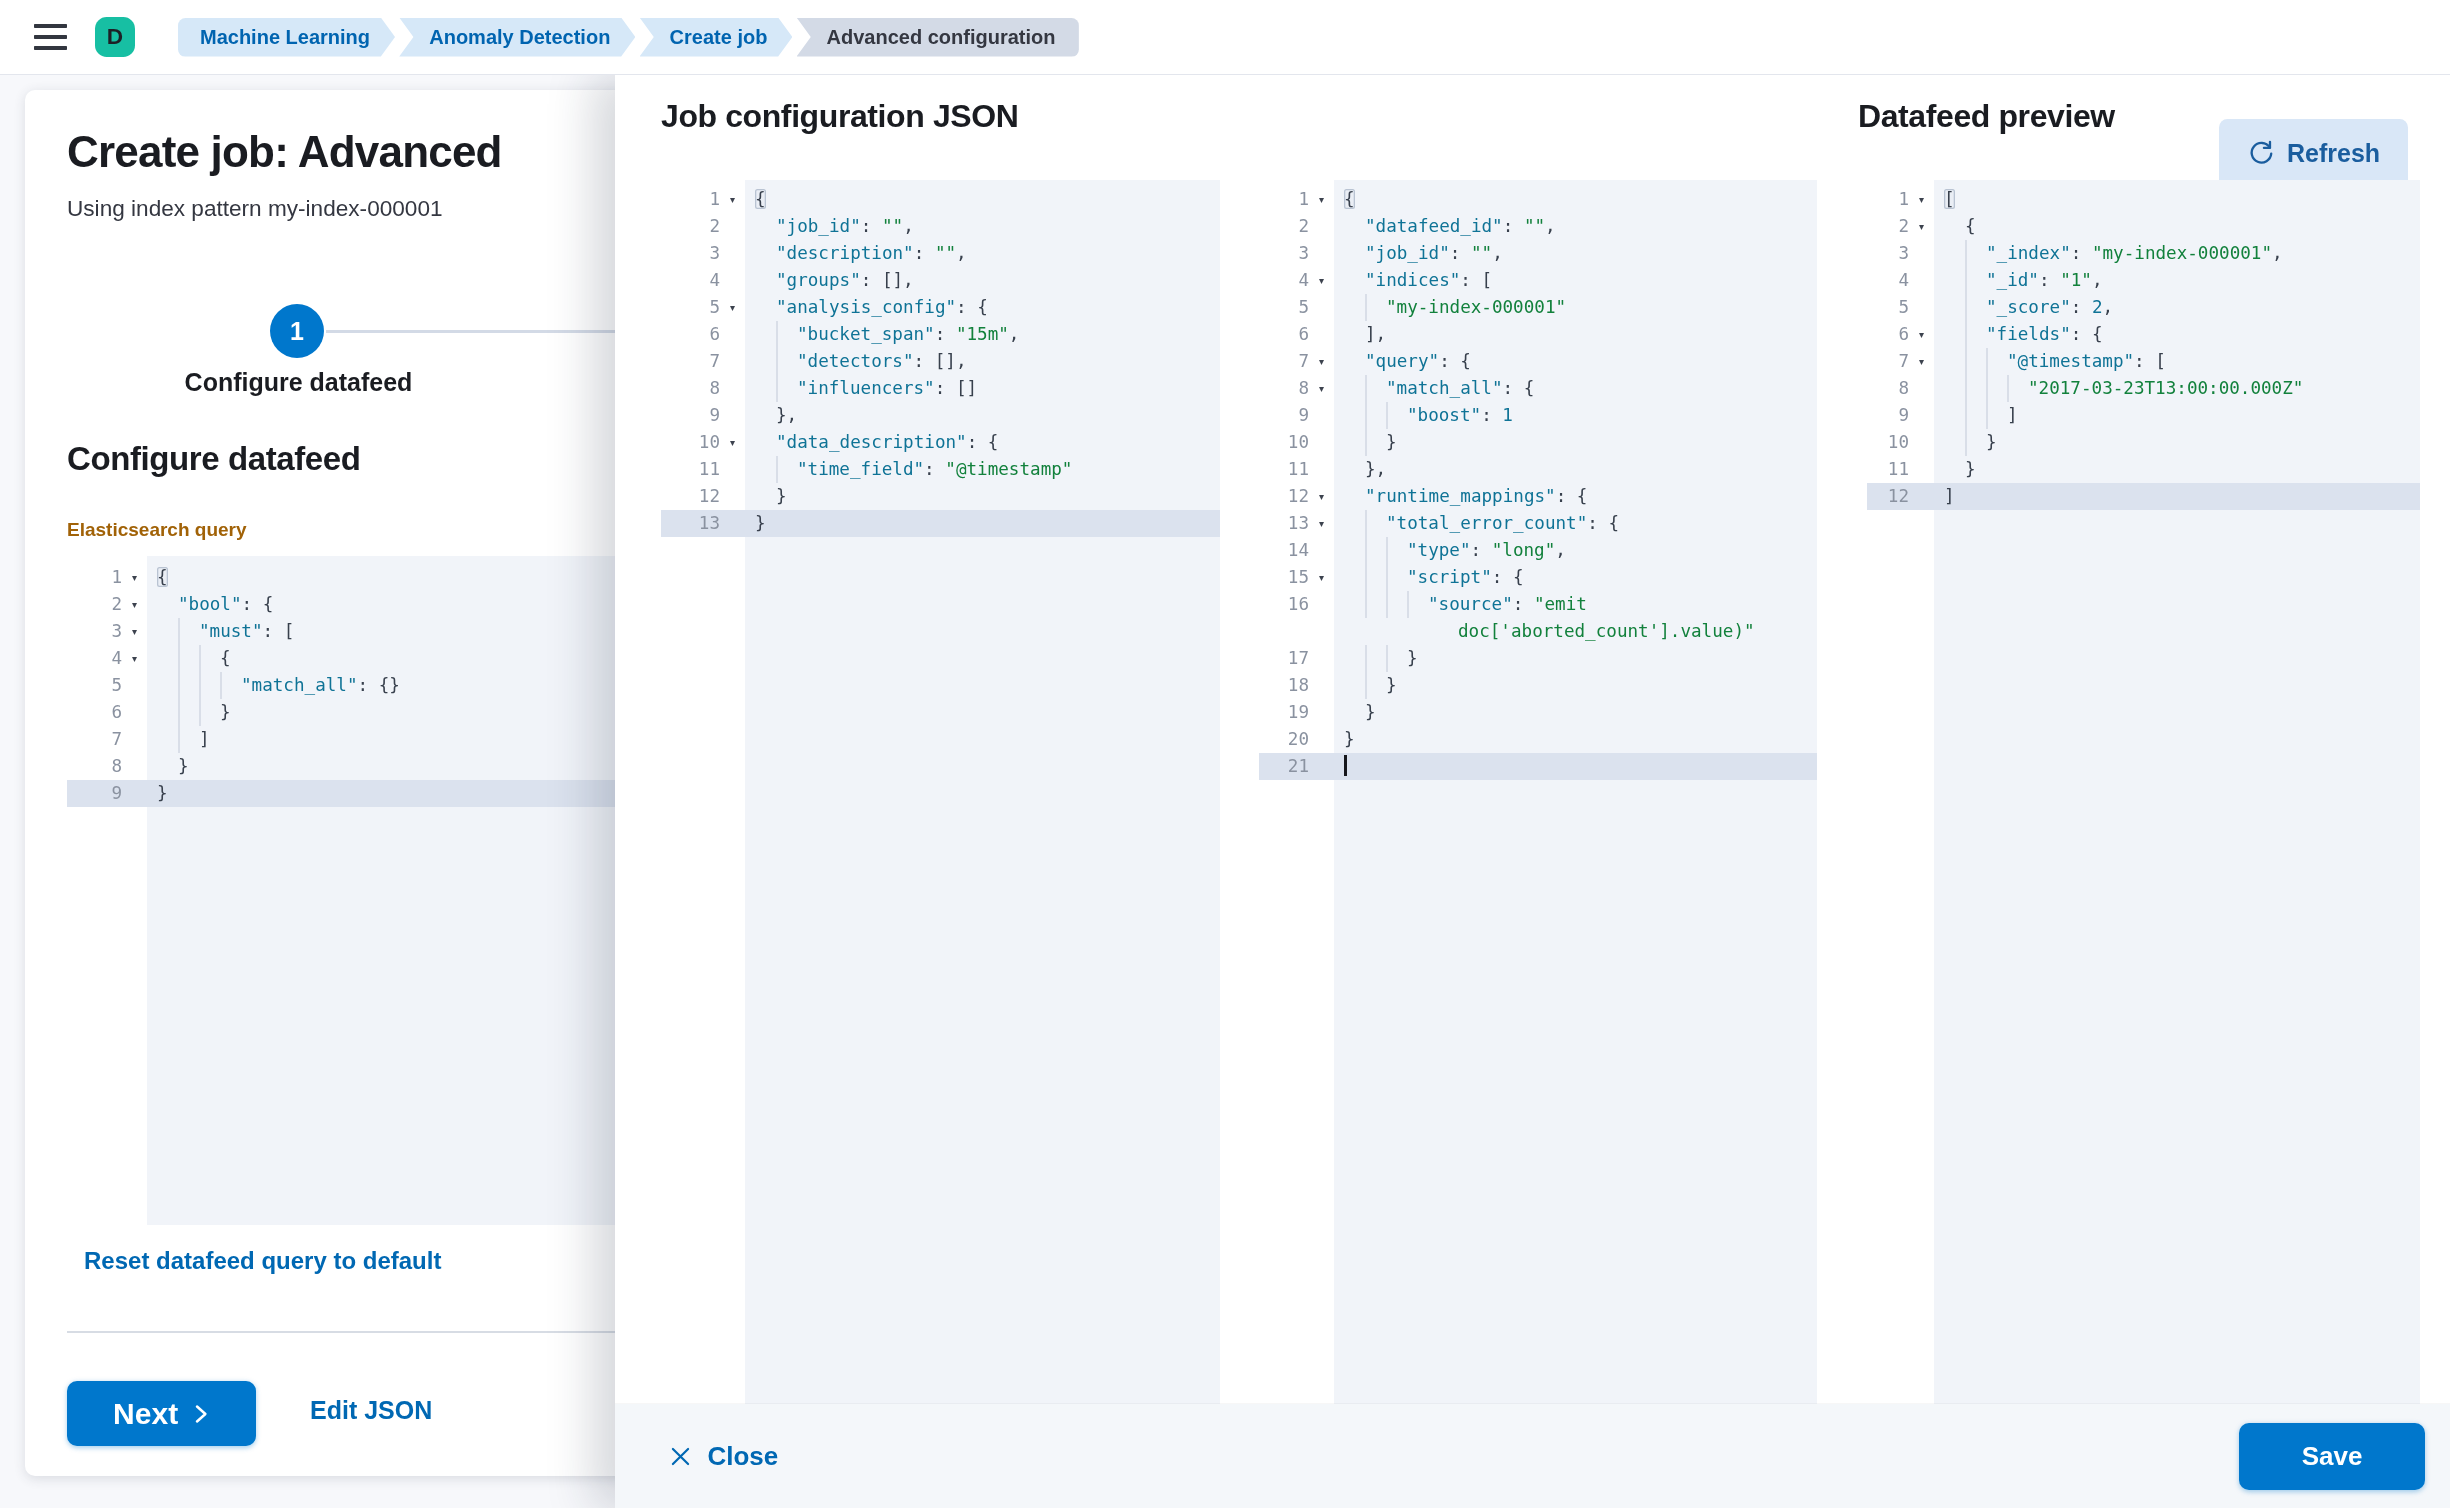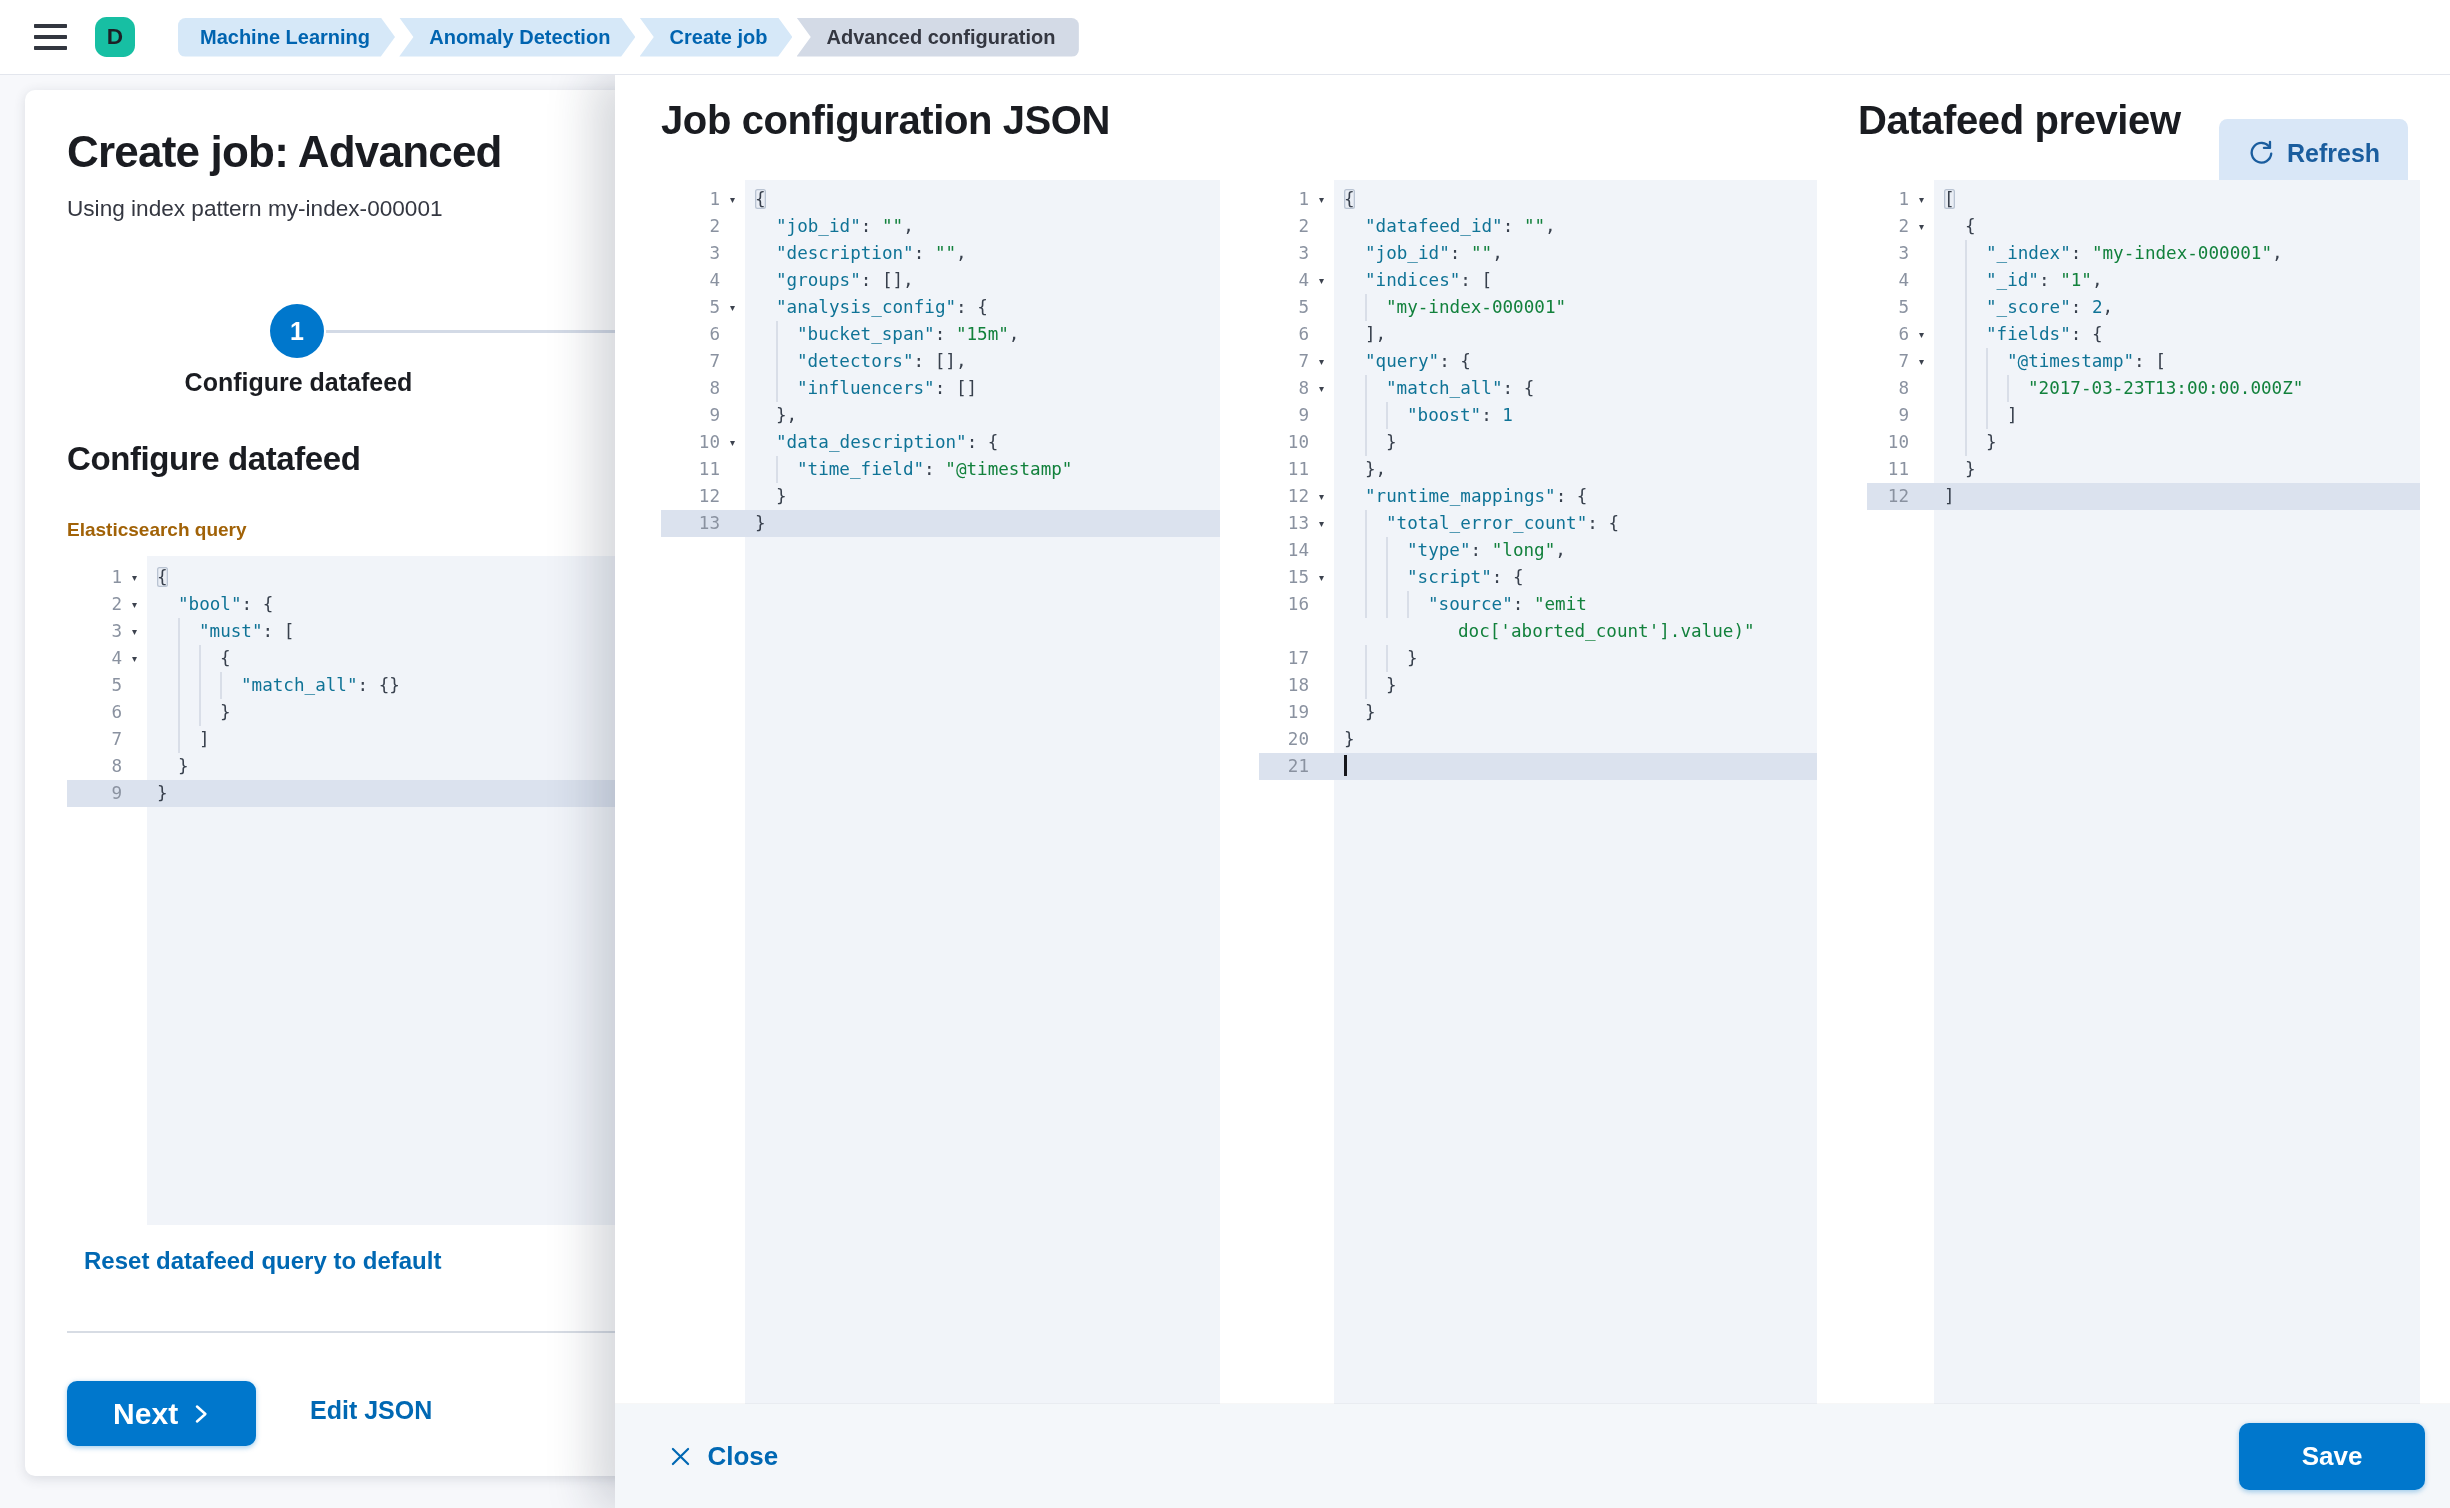--- a/index.html
+++ b/index.html
@@ -26,21 +26,21 @@
   .h2{position:absolute;left:42px;top:350px;font-size:33px;font-weight:700;color:#1a1c21;letter-spacing:-0.4px;}
   .field-label{position:absolute;left:42px;top:429px;font-size:19px;font-weight:700;color:#a16207;}
   .link{color:var(--link,#0068b3);font-weight:600;cursor:pointer;text-decoration:none;}
   .reset-link{position:absolute;left:59px;top:1157px;font-size:24px;}
   .divider{position:absolute;left:42px;top:1241px;width:553px;height:1.7px;background:#d7dce4;}
   .next-btn{position:absolute;left:42px;top:1291px;width:189px;height:65px;border:none;border-radius:10px;background:var(--primary,#0077cc);color:#fff;font-size:30px;font-weight:600;font-family:inherit;display:flex;align-items:center;justify-content:center;gap:13.4px;cursor:pointer;box-shadow:0 1.7px 5px rgba(0,119,204,.35);}
   .editjson-link{position:absolute;left:285px;top:1306px;font-size:25px;}
 
   
   .flyout{position:absolute;left:615px;top:75px;width:1835px;height:1434px;background:#fff;box-shadow:-22px 0 44px rgba(30,40,60,.18);z-index:10;}
-  .panel-title{position:absolute;top:23.4px;font-size:40px;font-weight:700;color:#1a1c21;letter-spacing:-0.4px;white-space:nowrap;}
+  .panel-title{position:absolute;top:23.4px;font-size:32px;font-weight:700;color:#1a1c21;letter-spacing:-0.4px;white-space:nowrap;}
   .refresh-btn{position:absolute;left:1604px;top:44px;width:189px;height:69px;border:none;border-radius:8.4px;background:var(--refresh-bg,#d9e7f7);color:var(--refresh-text,#1a5d9e);font-size:25px;font-weight:600;font-family:inherit;display:flex;align-items:center;justify-content:center;gap:11.7px;cursor:pointer;}
   .flyout-footer{position:absolute;left:0;top:1329px;width:1835px;height:105px;background:var(--footer-bg,#f4f7fa);display:flex;align-items:center;justify-content:space-between;padding:0 25px 0 46px;box-sizing:border-box;box-shadow:0 -0.8px 0 rgba(0,0,0,.04);}
   .close-btn{display:flex;align-items:center;gap:13.4px;font-size:26px;font-weight:600;color:var(--link,#0068b3);background:none;border:none;cursor:pointer;font-family:inherit;}
   .save-btn{width:186px;height:67px;border:none;border-radius:10px;background:var(--primary,#0077cc);color:#fff;font-size:26px;font-weight:700;font-family:inherit;cursor:pointer;box-shadow:0 1.7px 5px rgba(0,119,204,.35);}
 
   
   .editor{position:absolute;}
   .editor .gutter-bg{position:absolute;left:0;top:0;bottom:0;width:var(--gw);background:#fff;}
   .editor .content-bg{position:absolute;left:var(--gw);top:0;bottom:0;right:0;background:var(--editor-bg,#f1f4f9);}
   .editor .rows{position:absolute;left:0;right:0;top:0;bottom:0;padding-top:var(--pt,5.9px);}

